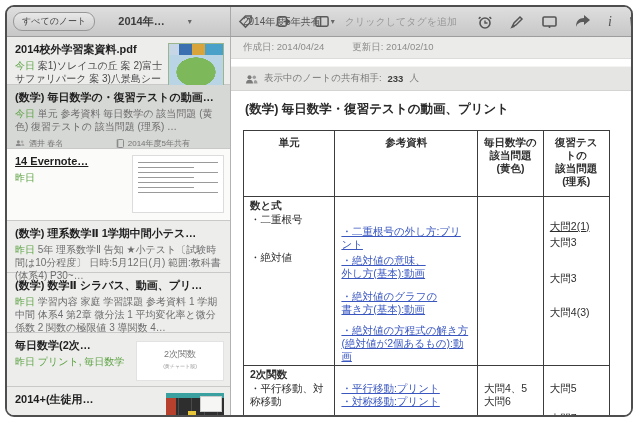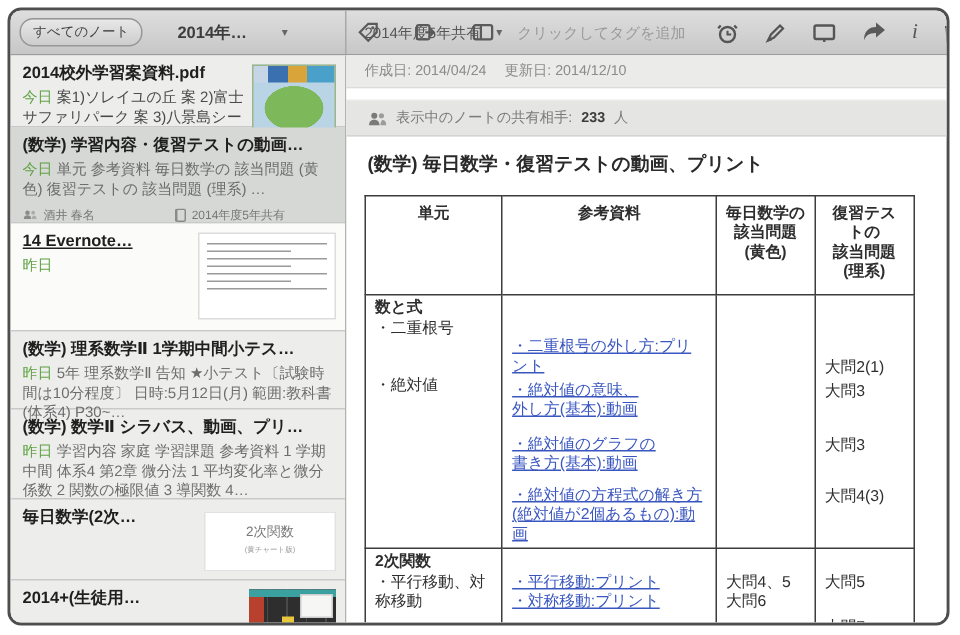--- a/index.html
+++ b/index.html
@@ -62,21 +62,21 @@
       repeating-linear-gradient(90deg,#2e2e2e 0 12px,#4a4a4a 12px 13px),
       #2e2e2e; }
   .t-cal .note { position:absolute; right:2px; top:3px; width:22px; height:16px;
     background:#f6f6f4; border:1px solid #ccc; }
   .meta-line { display:flex; align-items:center; gap:4px; margin-top:5px; }
   .meta-line .mtxt { font-size:8px; color:#777; }
   .meta-line .spread { flex:1; }
   
   .notepanel { flex:1; display:flex; flex-direction:column; background:#fff; min-width:0; }
   .dates-row { flex:0 0 22px; background:#ebebe9; border-bottom:1px solid #dcdcda;
-    display:flex; align-items:center; gap:12px; padding:0 12px;
+    display:flex; align-items:center; gap:28px; padding:0 12px;
     font-size:9.5px; color:#8c8c8c; }
   .banner-gap { height:7px; background:#fff; }
   .shared-banner { background:#e5e6e3; border-top:1px solid #f4f4f2; border-bottom:1px solid #d4d4d2;
     display:flex; align-items:center; gap:6px; padding:5px 14px;
     font-size:9.5px; color:#7a7a7a; }
   .shared-banner b { color:#3d3d3d; }
   .note-body { flex:1; overflow:hidden; padding:8px 10px 0 12px; }
   .note-title { font-size:12.5px; font-weight:bold; color:#2a2a2a; margin:2px 0 12px 2px; }
   table.ref { width:97%; border-collapse:collapse; table-layout:fixed; font-size:10.5px; color:#2e2e2e; }
   table.ref th, table.ref td { border:1px solid #3c3c3c; vertical-align:top;
@@ -167,21 +167,21 @@
       <div class="card" style="height:48px;">
         <div class="thumb t-map"></div>
         <div class="card-title" style="width:150px;">2014校外学習案資料.pdf</div>
         <div class="snip" style="width:152px;">
           <span class="date-g">今日</span>
           <span class="snip-dark">案1)ソレイユの丘 案 2)富士サファリパーク 案 3)八景島シーパラダイス</span>
         </div>
       </div>
 
       <div class="card sel" style="height:64px;">
-        <div class="card-title">(数学) 学習内容・復習テストの動画…</div>
+        <div class="card-title">(数学) 毎日数学の・復習テストの動画…</div>
         <div class="snip">
           <span class="date-g">今日</span>
           <span>単元 参考資料 毎日数学の 該当問題 (黄色) 復習テストの 該当問題 (理系) …</span>
         </div>
         <div class="meta-line">
           <span class="ic">
             <svg width="10" height="8" viewBox="0 0 12 9">
                 <circle cx="4" cy="3" r="1.8" fill="#8a8a8a"></circle>
                 <circle cx="8.5" cy="3" r="1.5" fill="#aaa"></circle>
                 <path d="M1 8 C1 5.8 2.4 5 4 5 C5.6 5 7 5.8 7 8 Z" fill="#8a8a8a"></path>
@@ -230,37 +230,41 @@
           <span>学習内容 家庭 学習課題 参考資料 1 学期中間 体系4 第2章 微分法 1 平均変化率と微分係数 2 関数の極限値 3 導関数 4…</span>
         </div>
       </div>
 
       <div class="card" style="height:54px;">
         <div class="thumb t-sheet">
           <div class="tt">2次関数</div>
           <div class="ts">(黄チャート版)</div>
         </div>
         <div class="card-title" style="width:118px;">毎日数学(2次…</div>
+        <div class="snip" style="width:120px;">
+          <span class="date-g">昨日</span>
+          <span class="date-g">プリント, 毎日数学</span>
+        </div>
       </div>
 
       <div class="card" style="height:70px;">
         <div class="thumb t-cal">
             <div class="note"></div>
           </div>
         <div class="card-title" style="width:130px;">2014+(生徒用…</div>
 
       </div>
 
     </div>
 
     <div class="notepanel">
 
       <div class="dates-row">
         <span>作成日: 2014/04/24</span>
-        <span>更新日: 2014/12/10</span>
+        <span>更新日: 2014/02/10</span>
       </div>
 
       <div class="banner-gap"></div>
 
       <div class="shared-banner">
         <span class="ic">
           <svg width="13" height="10" viewBox="0 0 13 10">
               <circle cx="4.5" cy="3.2" r="2" fill="#7a7a7a"></circle>
               <circle cx="9.3" cy="3.2" r="1.7" fill="#9c9c9c"></circle>
               <path d="M1 9.5 C1 6.8 2.7 5.8 4.5 5.8 C6.3 5.8 8 6.8 8 9.5 Z" fill="#7a7a7a"></path>
@@ -309,21 +313,21 @@
 外し方(基本):動画</a>
                 <a class="lk pre" style="margin-top:10px;">・絶対値のグラフの
 書き方(基本):動画</a>
                 <a class="lk pre" style="margin-top:8px;">・絶対値の方程式の解き方
 (絶対値が2個あるもの):動画</a>
               </div>
             </td>
             <td></td>
             <td>
               <div class="cellstack">
-                <div style="margin-top:40px;">大問2(1)</div>
+                <div style="margin-top:21px;text-decoration:underline;">大問2(1)</div>
                 <div style="margin-top:3px;">大問3</div>
                 <div style="margin-top:23px;">大問3</div>
                 <div style="margin-top:21px;">大問4(3)</div>
               </div>
             </td>
           </tr>
 
           <tr style="height:140px;">
             <td>
               <div class="cellstack">

